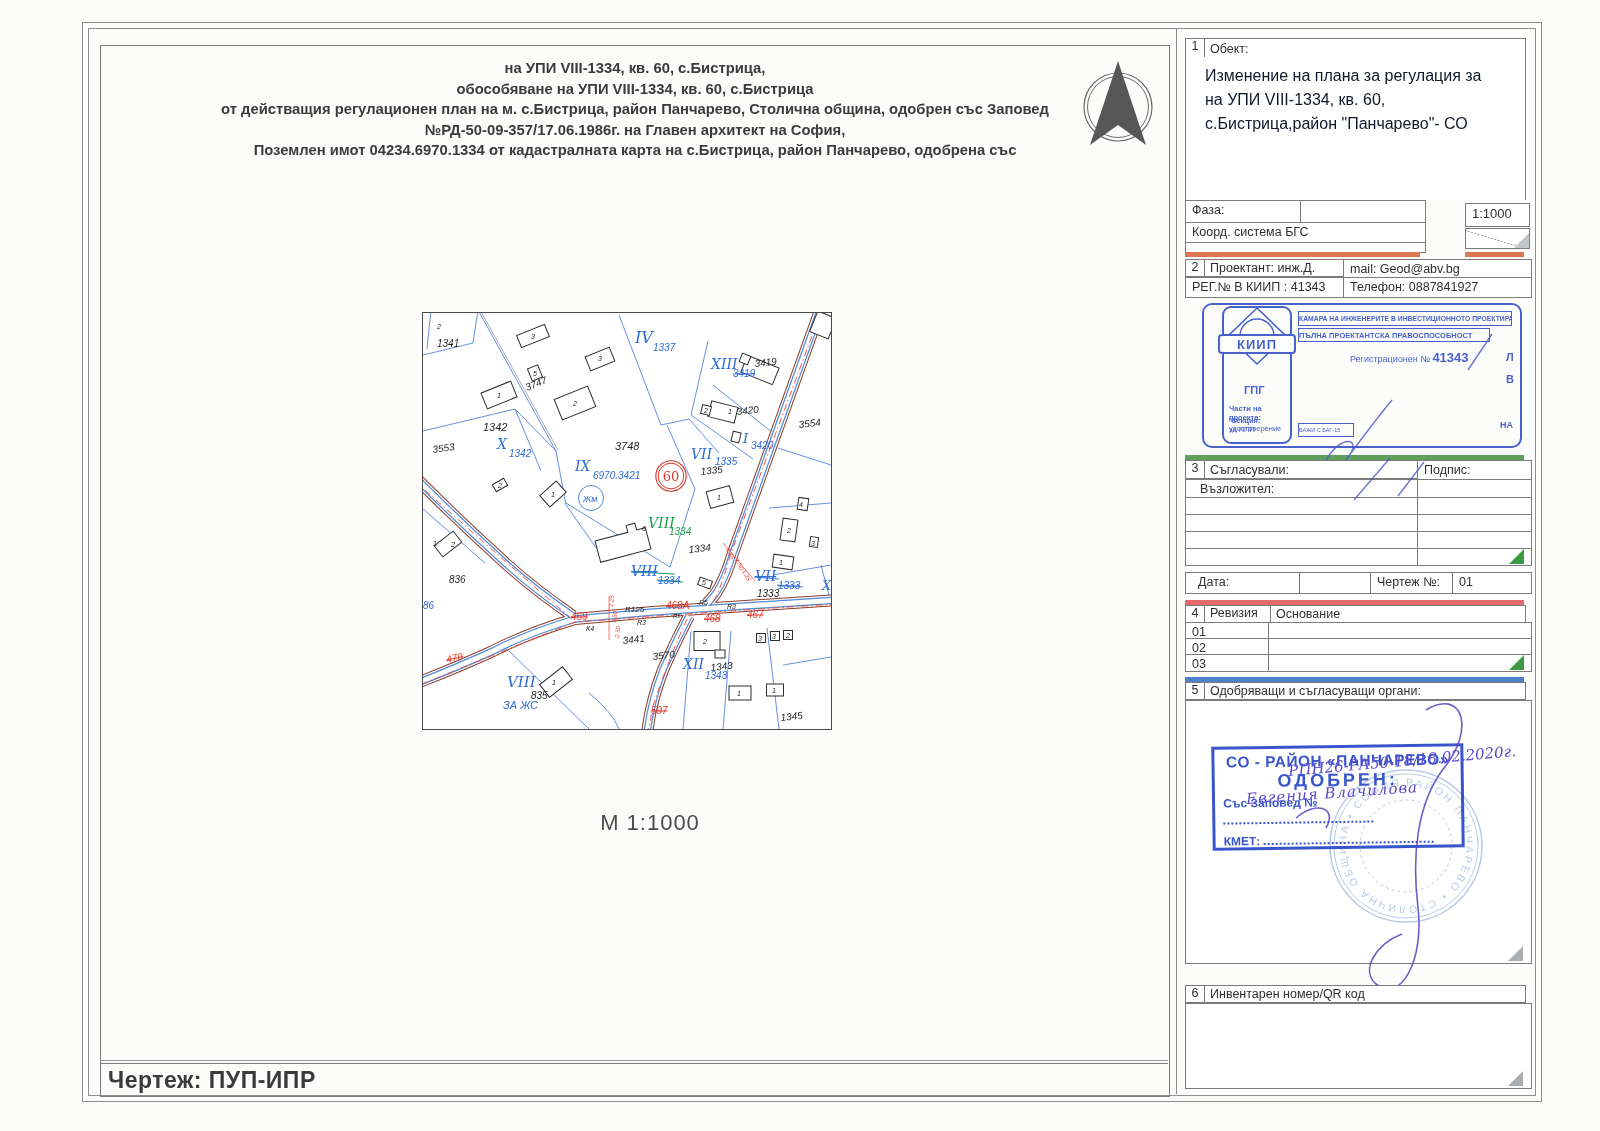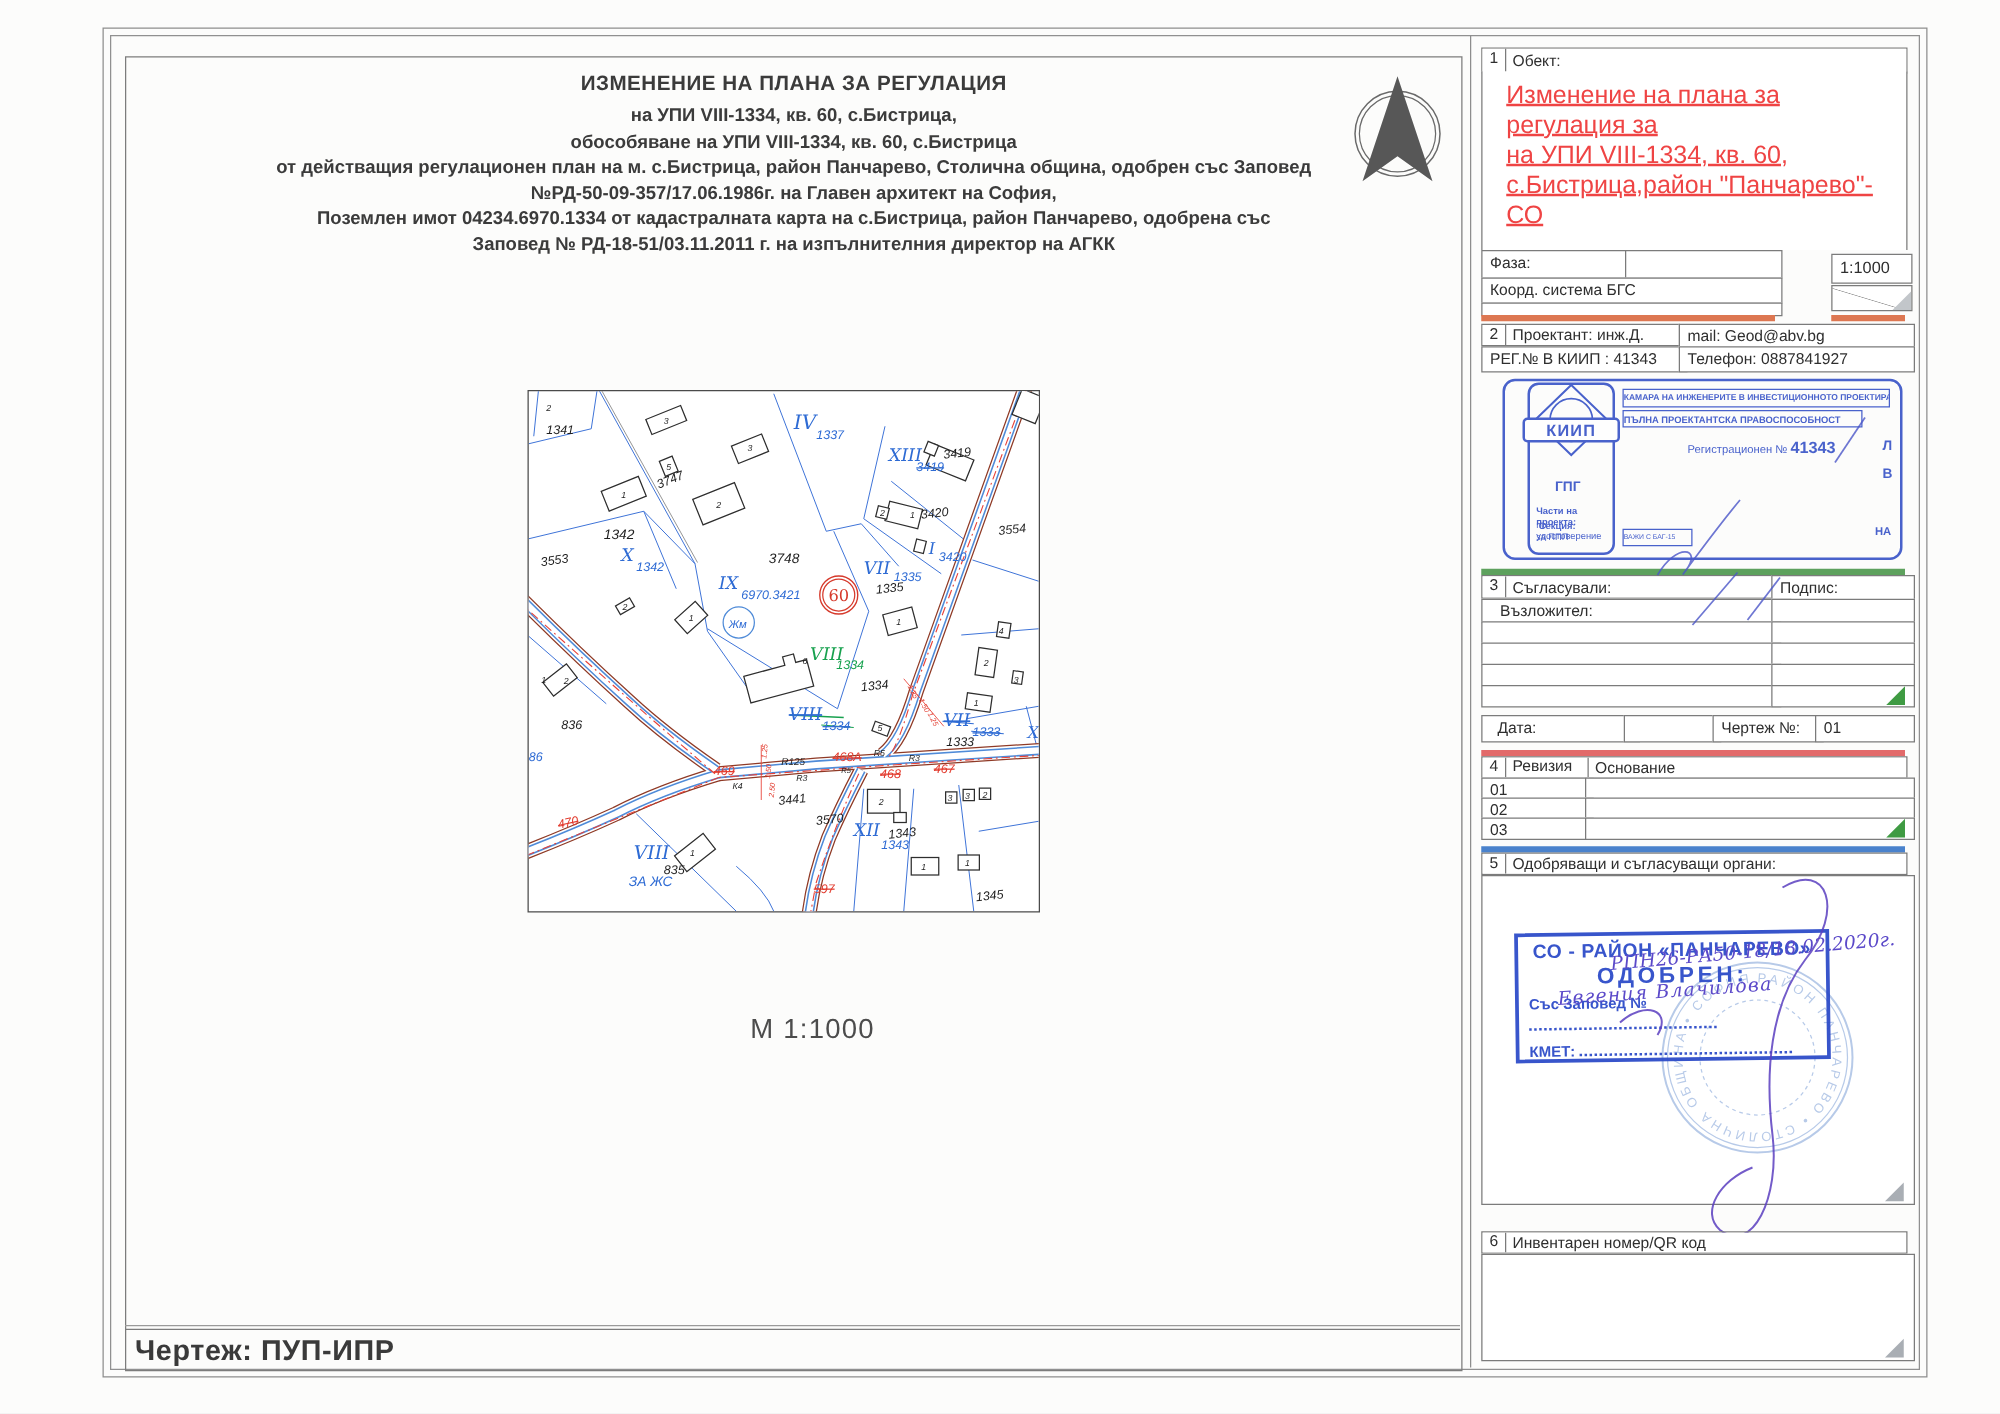--- a/index.html
+++ b/index.html
@@ -47,21 +47,21 @@
   
   .sbBox{border:1px solid #7b7b7b;background:#fff;}
   .sbHead{display:flex;align-items:center;font-size:12.5px;color:#2f2f2f;background:#fff;}
   .hnum{width:18px;align-self:stretch;border-right:1px solid #7b7b7b;text-align:center;flex:none;}
   .hlab{padding-left:5px;white-space:nowrap;}
   .cell{position:absolute;border:1px solid #7b7b7b;font-size:12.5px;color:#2f2f2f;
         padding:2px 0 0 6px;background:#fff;white-space:nowrap;overflow:hidden;}
   .bar{position:absolute;height:5px;}
   .tri{position:absolute;width:0;height:0;border-left:15px solid transparent;border-bottom:15px solid #a9aeb4;}
   .triG{border-bottom-color:#3f9b43;}
-  .objText{position:absolute;left:1205px;top:64px;width:300px;font-size:20px;line-height:24px;color:#ef4444;text-decoration:underline;}
+  .objText{position:absolute;left:1205px;top:64px;width:300px;font-size:16px;line-height:24px;color:#0f172a;}
   
   .kiip{left:1202px;top:303px;width:320px;height:145px;color:#3a55c8;opacity:.92;}
   .kiip *{box-sizing:border-box;}
   .kiipOuter{position:absolute;left:0;top:0;width:100%;height:100%;border:2px solid #3a55c8;border-radius:10px;}
   .kiipLogoBox{position:absolute;left:20px;top:3px;width:70px;height:138px;border:2px solid #3a55c8;border-radius:9px;}
   .kiipBand{position:absolute;left:-6px;top:26px;width:78px;height:20px;border:2px solid #3a55c8;border-radius:4px;
             background:#fff;text-align:center;font-weight:700;font-size:13px;letter-spacing:1px;line-height:17px;}
   .kiipSmall{position:absolute;font-size:7.5px;font-weight:700;line-height:9px;}
   .kiipRow{position:absolute;border:1px solid #3a55c8;overflow:hidden;white-space:nowrap;}
   .handw{position:absolute;color:#5b49c9;font-family:"DejaVu Serif",serif;font-style:italic;}
@@ -77,27 +77,25 @@
 <body>
 
 <div class="page">
 
   <div class="abs frameA"></div>
   <div class="abs frameB"></div>
   <div class="abs frameInner"></div>
   <div class="abs sepLine"></div>
 
   <div class="abs titleBlock">
-    <div class="t1">ИЗМЕНЕНИЕ НА ПЛАНА ЗА РЕГУЛАЦИЯ</div>
     <div class="t2">на УПИ VIII-1334, кв. 60, с.Бистрица,</div>
     <div class="t2">обособяване на УПИ VIII-1334, кв. 60, с.Бистрица</div>
     <div class="t2">от действащия регулационен план на м. с.Бистрица, район Панчарево, Столична община, одобрен със Заповед</div>
     <div class="t2">№РД-50-09-357/17.06.1986г. на Главен архитект на София,</div>
     <div class="t2">Поземлен имот 04234.6970.1334 от кадастралната карта на с.Бистрица, район Панчарево, одобрена със</div>
-    <div class="t2">Заповед № РД-18-51/03.11.2011 г. на изпълнителния директор на АГКК</div>
   </div>
 
   <svg class="abs north" width="92" height="102" viewBox="0 0 92 102">
     <circle cx="46" cy="52" r="34" fill="none" stroke="#6a6a6a" stroke-width="1.2"></circle>
     <circle cx="46" cy="52" r="30.5" fill="none" stroke="#6a6a6a" stroke-width="1"></circle>
     <path d="M46,6 L74,90 L46,70 L18,90 Z" fill="#575757"></path>
   </svg>
 
   <svg class="abs mapBox" id="map" viewBox="0 0 408 416">
     <g>

